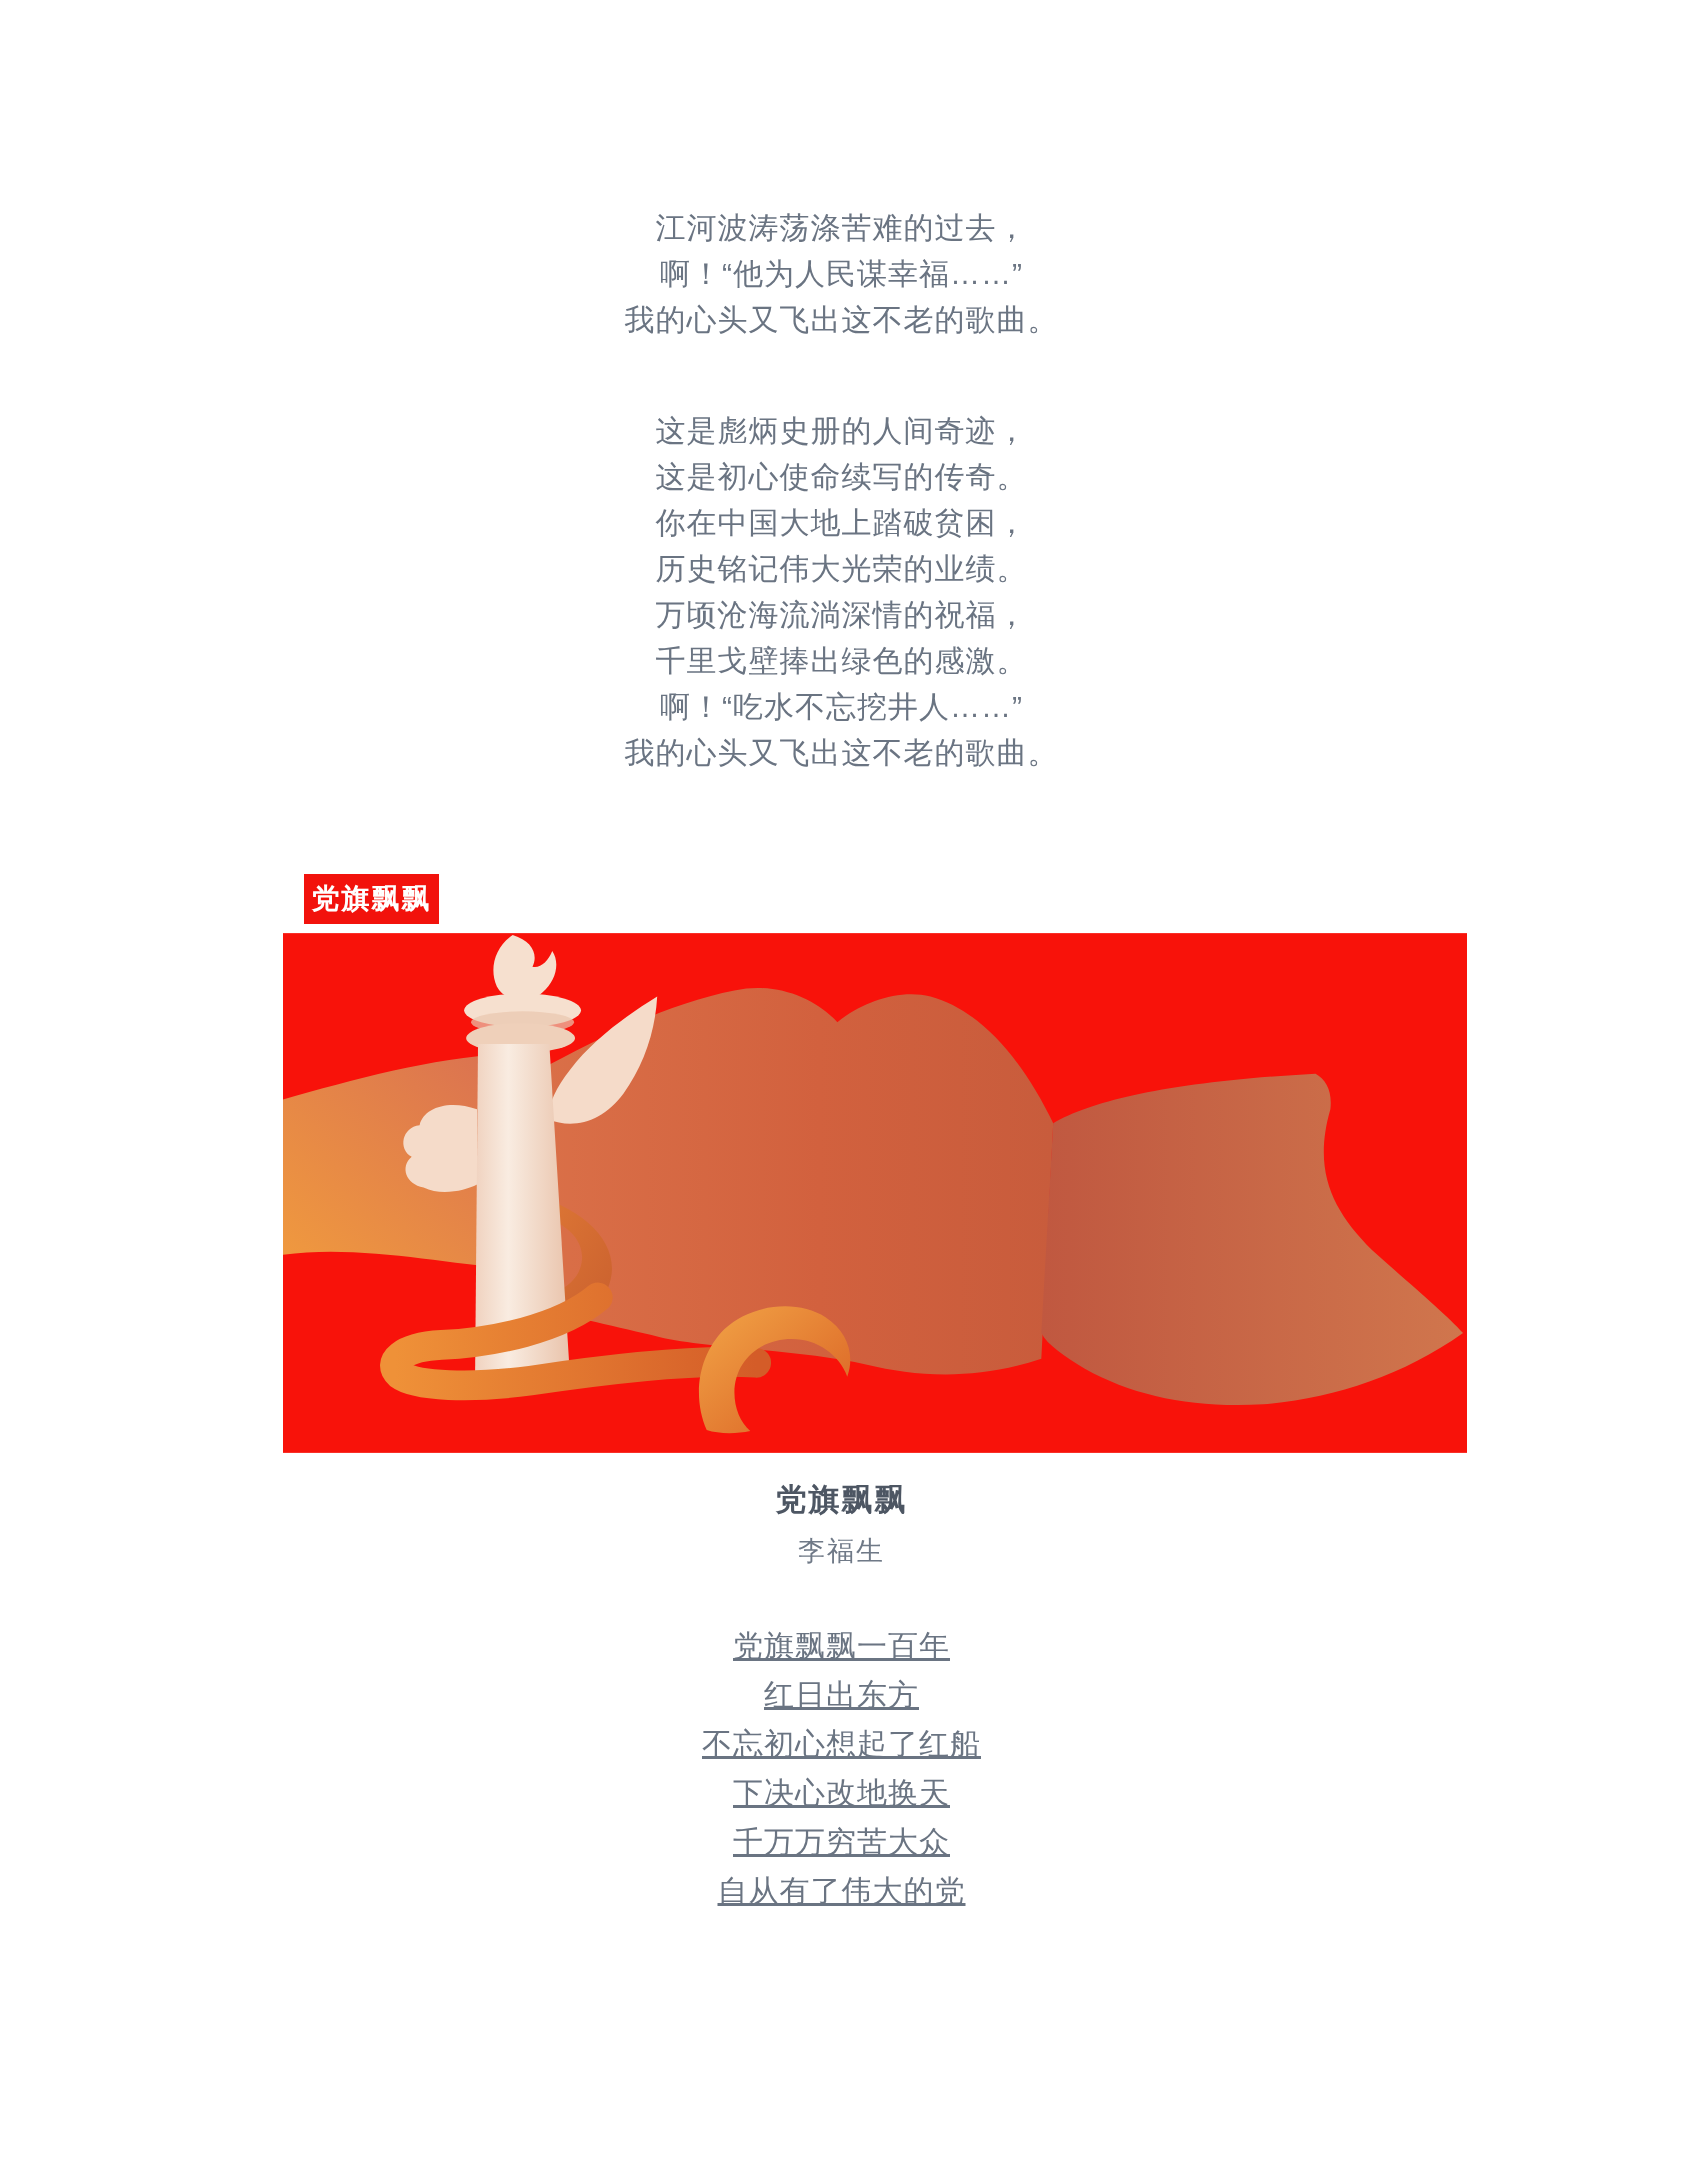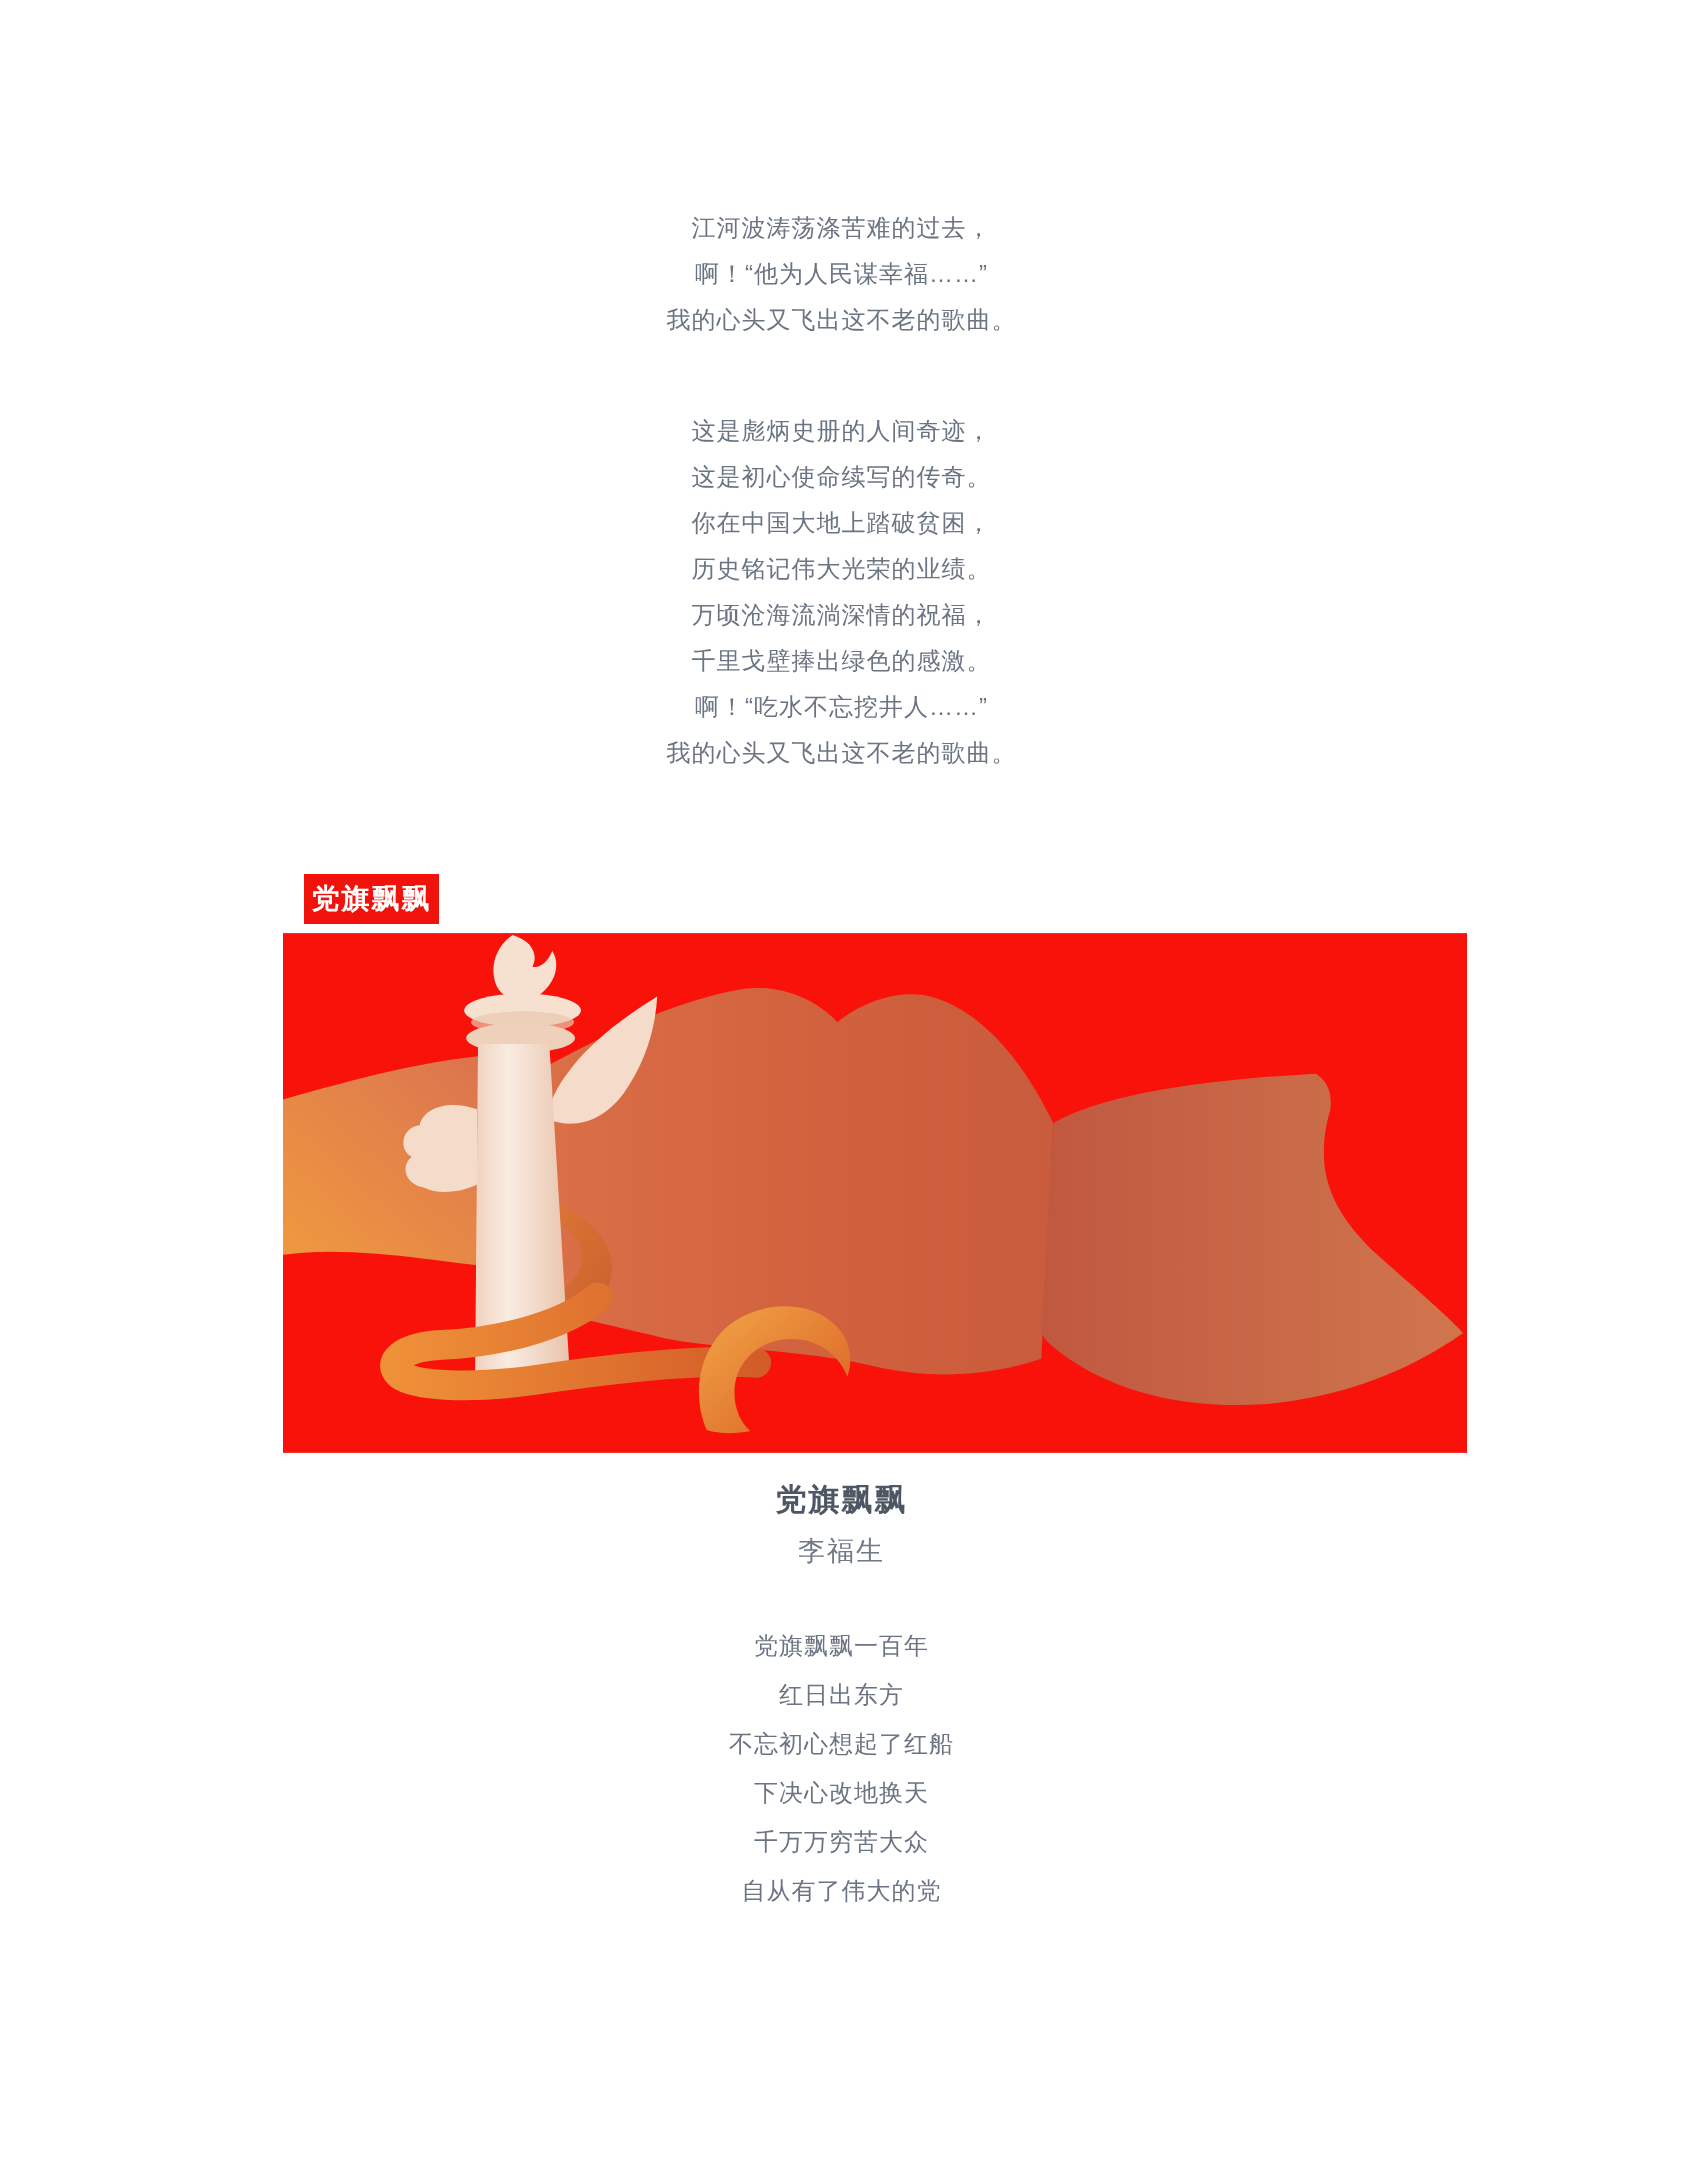--- a/index.html
+++ b/index.html
@@ -6,21 +6,21 @@
   body{
     width:1683px;height:2178px;
     background:#ffffff;
     font-family:"Liberation Sans","DejaVu Sans",sans-serif;
     position:relative;
     overflow:hidden;
   }
   .poem-line{
     width:100%;
     text-align:center;
-    font-size:24px;
+    font-size:30px;
     line-height:46px;
     color:#6a7482;
     letter-spacing:1px;
     margin:0;
   }
   .stanza{position:absolute;left:0;width:100%;}
   #stanza-1{top:205px;}
   #stanza-2{top:408px;}
   .section-label{
     position:absolute;
@@ -43,21 +43,21 @@
     width:100%;text-align:center;
     font-size:31px;font-weight:bold;
     color:#4d5663;letter-spacing:2px;margin:0;
   }
   .poem-author{
     position:absolute;left:0;top:1533px;
     width:100%;text-align:center;
     font-size:27px;color:#6f7987;letter-spacing:2px;
   }
   #stanza-3{top:1621px;}
-  #stanza-3 .poem-line{line-height:49px;}
+  #stanza-3 .poem-line{line-height:49px;text-decoration:underline;}
 </style>
 </head>
 <body>
 
 <section class="stanza" id="stanza-1">
   <p class="poem-line">江河波涛荡涤苦难的过去，</p>
   <p class="poem-line">啊！“他为人民谋幸福……”</p>
   <p class="poem-line">我的心头又飞出这不老的歌曲。</p>
 </section>
 

